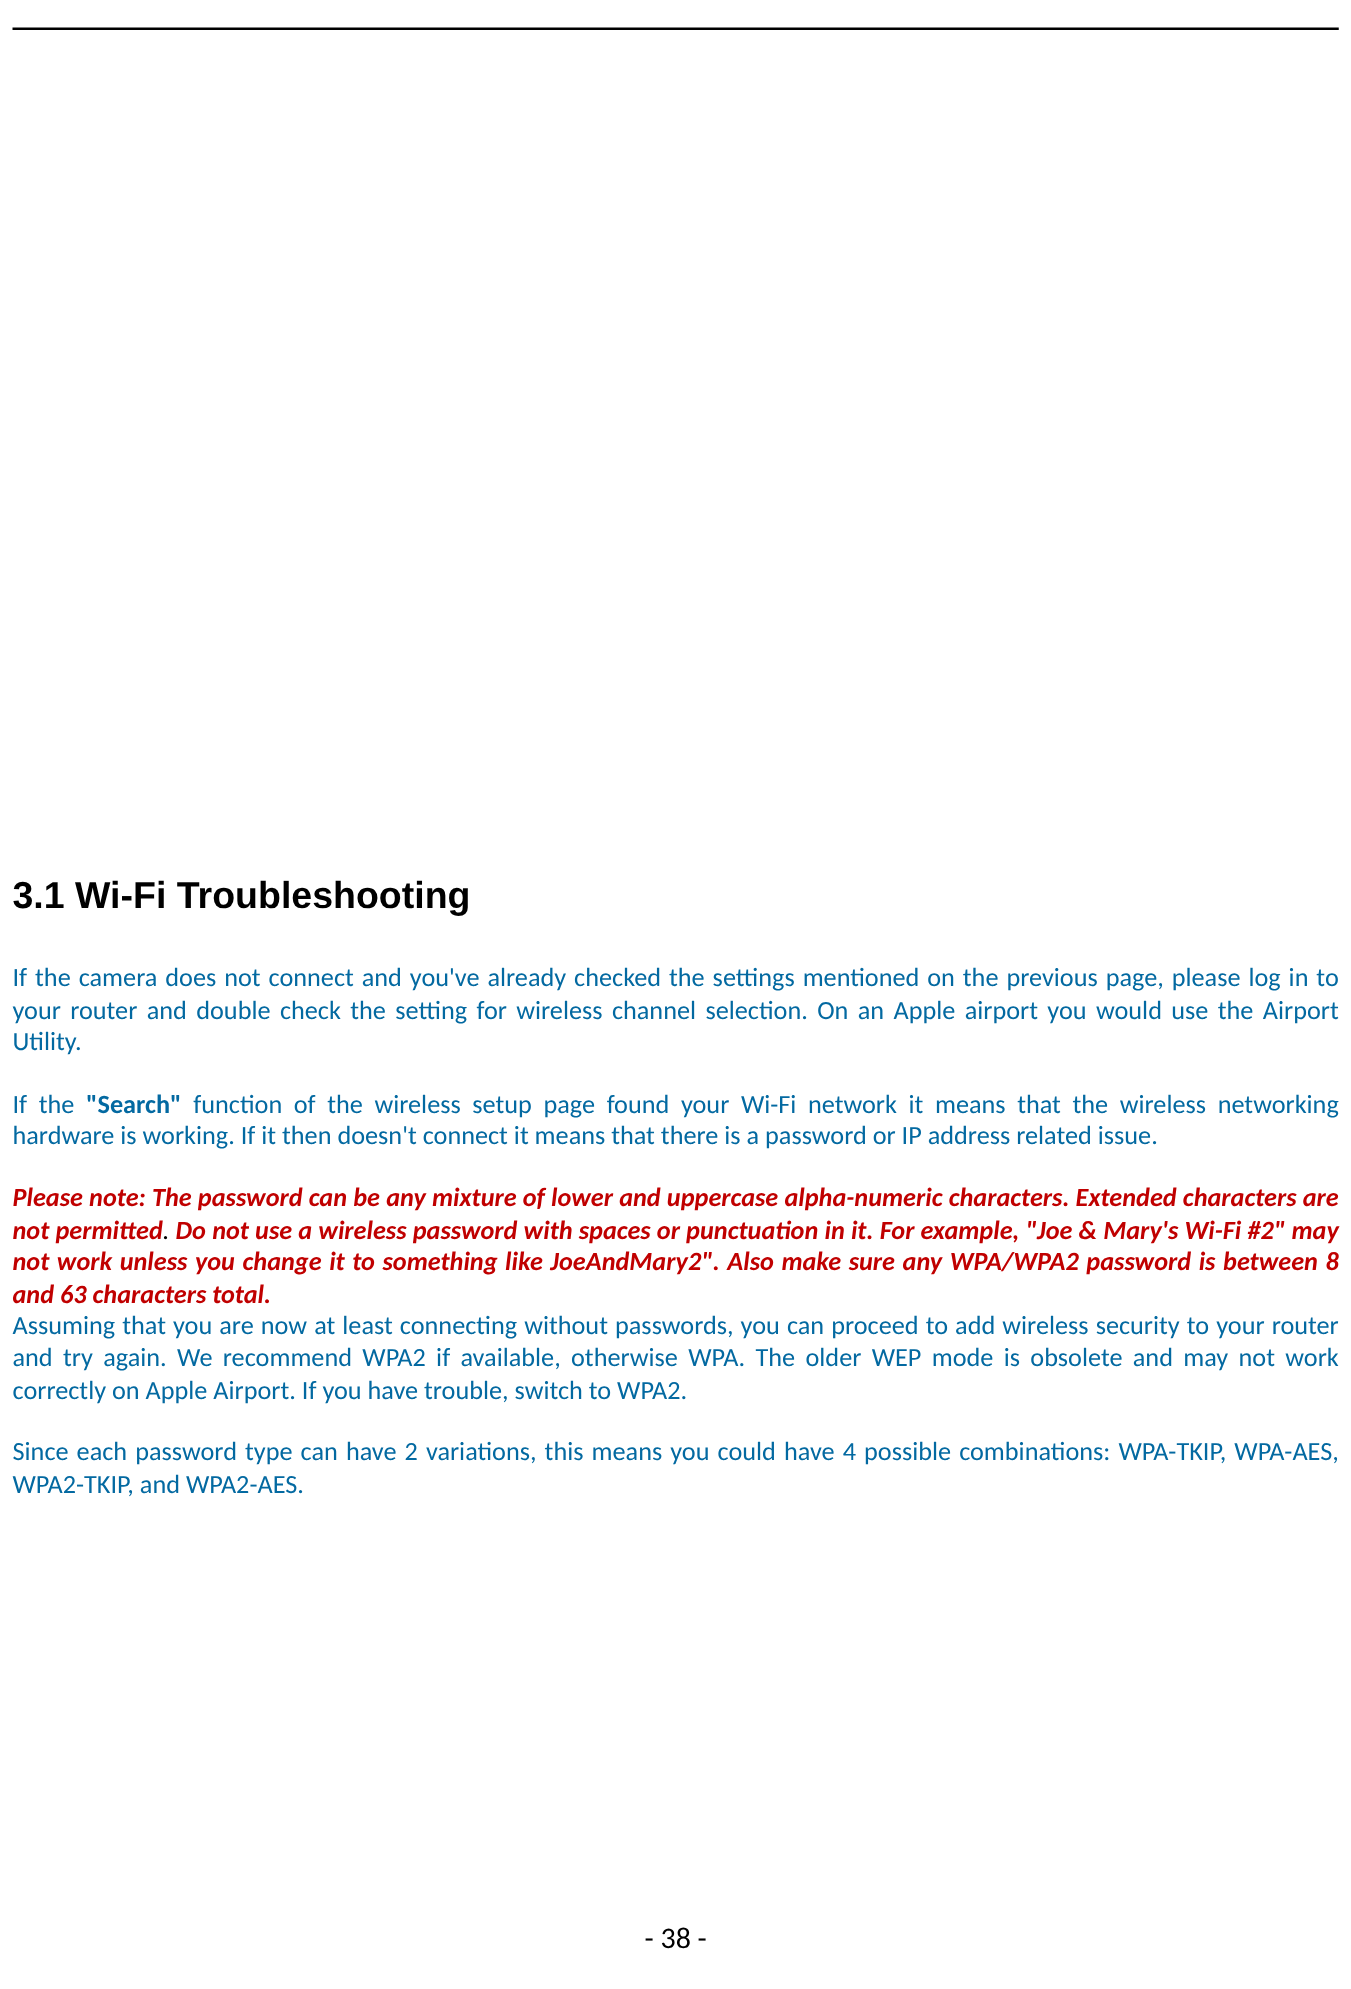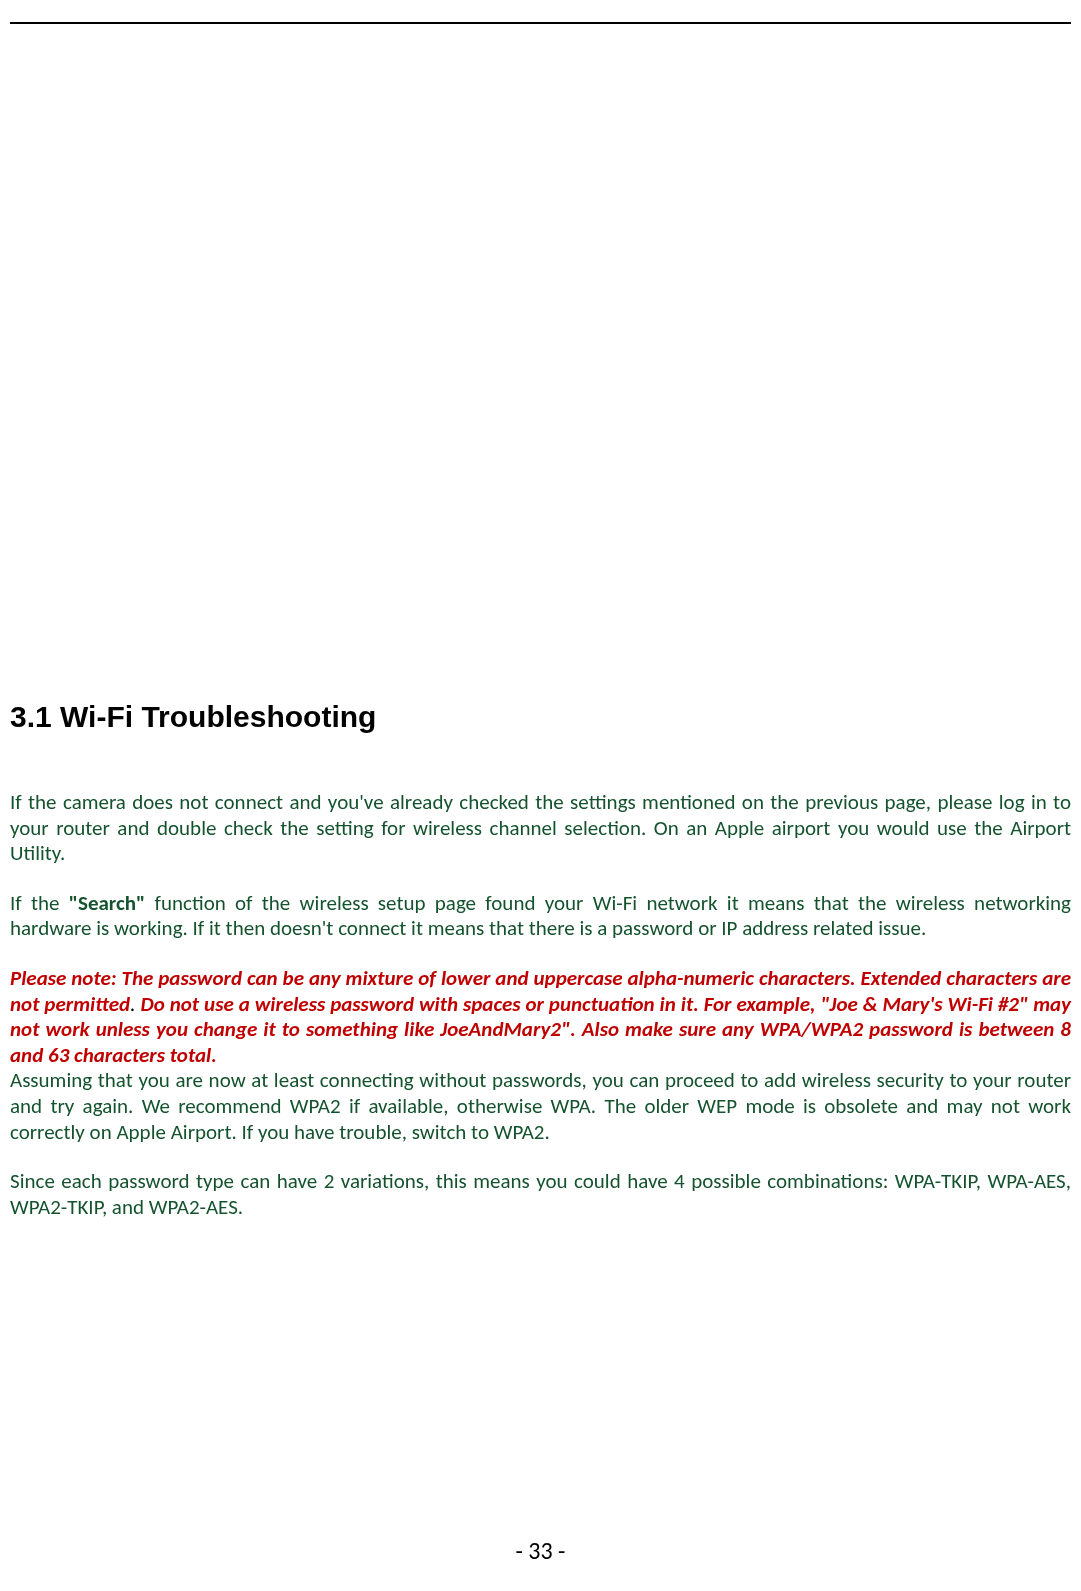--- a/index.html
+++ b/index.html
@@ -21,28 +21,28 @@
     position: absolute;
     top: 700px;
     left: 10px;
     right: 10px;
   }
   h2.section-heading {
     font-family: Arial, "Helvetica Neue", Helvetica, sans-serif;
     font-weight: 700;
     font-size: 30px;
     color: #000;
-    margin-bottom: 56px;
+    margin-bottom: 36px;
   }
   p.body {
     font-size: 21px;
     line-height: 1.22;
     text-align: justify;
     margin-bottom: 24px;
-    color: #14532d;
+    color: #0369a1;
   }
   .bold { font-weight: 700; }
   .note {
     font-size: 21px;
     line-height: 1.22;
     text-align: justify;
     font-style: italic;
     font-weight: 700;
     color: #c00000;
   }
@@ -75,14 +75,14 @@
     <p class="note">
       <span>Please note: The password can be any mixture of lower and uppercase alpha-numeric characters. Extended characters are not permitted</span><span class="black">. </span><span>Do not use a wireless password with spaces or punctuation in it. For example, "Joe &amp; Mary's Wi-Fi #2" may not work unless you change it to something like JoeAndMary2". Also make sure any WPA/WPA2 password is between 8 and 63 characters total.</span>
     </p>
 
 
     <p class="body">Assuming that you are now at least connecting without passwords, you can proceed to add wireless security to your router and try again. We recommend WPA2 if available, otherwise WPA. The older WEP mode is obsolete and may not work correctly on Apple Airport. If you have trouble, switch to WPA2.</p>
 
     <p class="body">Since each password type can have 2 variations, this means you could have 4 possible combinations: WPA-TKIP, WPA-AES, WPA2-TKIP, and WPA2-AES.</p>
   </div>
 
-  <div class="footer">- 33 -</div>
+  <div class="footer">- 38 -</div>
 </div>
 
 </body></html>

